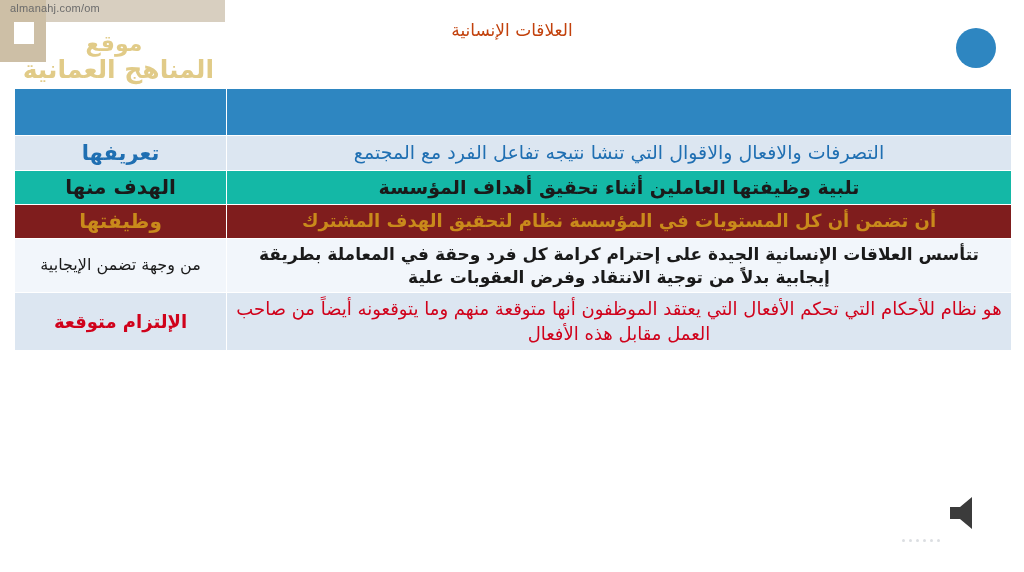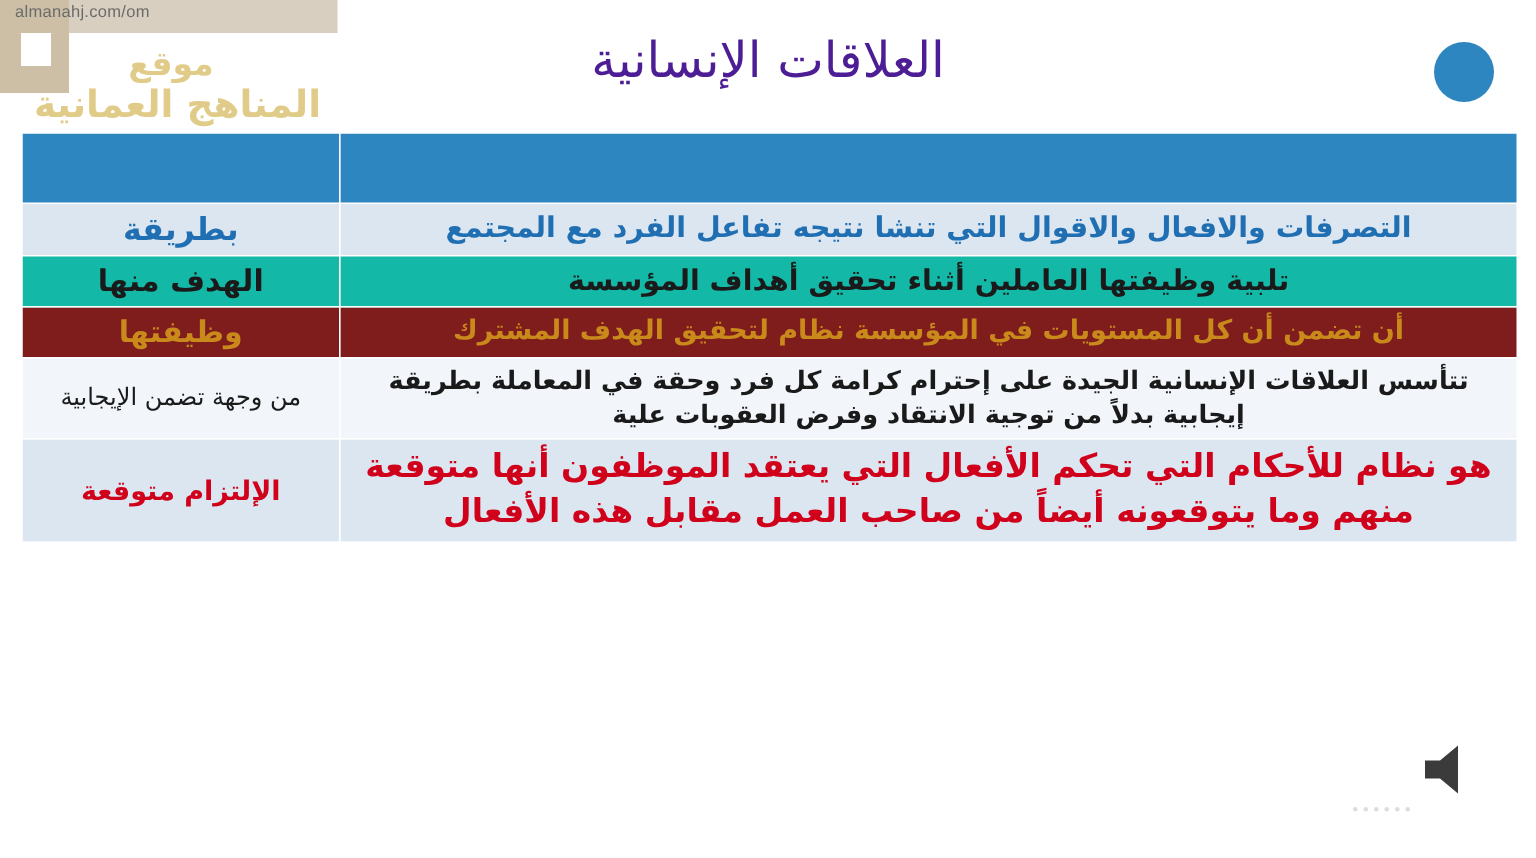--- a/index.html
+++ b/index.html
@@ -77,22 +77,22 @@
     text-align: right;
   }
 
   
   .slide-title {
     position: absolute;
     top: 20px;
     right: 0;
     left: 0;
     text-align: center;
-    font-size: 33px;
-    color: #4c1d95;
+    font-size: 17px;
+    color: #c2410c;
     font-weight: normal;
     font-family: "DejaVu Sans", sans-serif;
   }
 
   
   .blue-dot {
     position: absolute;
     top: 28px;
     right: 28px;
     width: 40px;
@@ -132,37 +132,37 @@
     text-align: center;
     font-weight: bold;
   }
   td.content-cell {
     text-align: center;
     line-height: 1.35;
   }
 
   
   .row1 td { background: #dce6f1; }
-  .row1 .content-cell { color: #1f6fb2; font-size: 19px; font-weight: bold; }
+  .row1 .content-cell { color: #1f6fb2; font-size: 19px; font-weight: normal; }
   .row1 .label-cell { color: #1f6fb2; font-size: 21px; }
 
   .row2 td { background: #14b8a6; }
   .row2 .content-cell { color: #1a1a1a; font-size: 19px; font-weight: bold; }
   .row2 .label-cell { color: #1a1a1a; font-size: 20px; }
 
   .row3 td { background: #7f1d1d; }
   .row3 .content-cell { color: #c98a1b; font-size: 18px; font-weight: bold; }
   .row3 .label-cell { color: #c98a1b; font-size: 20px; }
 
   .row4 td { background: #f2f6fb; }
   .row4 .content-cell { color: #1a1a1a; font-size: 17px; font-weight: bold; }
   .row4 .label-cell { color: #1a1a1a; font-size: 16px; font-weight: normal; line-height:1.3; }
 
   .row5 td { background: #dce6f1; }
-  .row5 .content-cell { color: #d0021b; font-size: 22px; font-weight: bold; }
+  .row5 .content-cell { color: #d0021b; font-size: 18px; font-weight: normal; }
   .row5 .label-cell { color: #d0021b; font-size: 18px; }
 
   
   .bottom-strip {
     position: absolute;
     left: 0;
     right: 0;
     bottom: 0;
     height: 36px;
     background: #ffffff;
@@ -220,21 +220,21 @@
       <col class="c-label">
     </colgroup>
     <tbody>
       <tr class="header-row">
         <td></td>
         <td></td>
       </tr>
 
       <tr class="row1">
         <td class="content-cell">التصرفات والافعال والاقوال التي تنشا نتيجه تفاعل الفرد مع المجتمع</td>
-        <td class="label-cell">بطريقة</td>
+        <td class="label-cell">تعريفها</td>
       </tr>
 
       <tr class="row2">
         <td class="content-cell">تلبية وظيفتها العاملين أثناء تحقيق أهداف المؤسسة</td>
         <td class="label-cell">الهدف منها</td>
       </tr>
 
       <tr class="row3">
         <td class="content-cell">أن تضمن أن كل المستويات في المؤسسة نظام لتحقيق الهدف المشترك</td>
         <td class="label-cell">وظيفتها</td>

